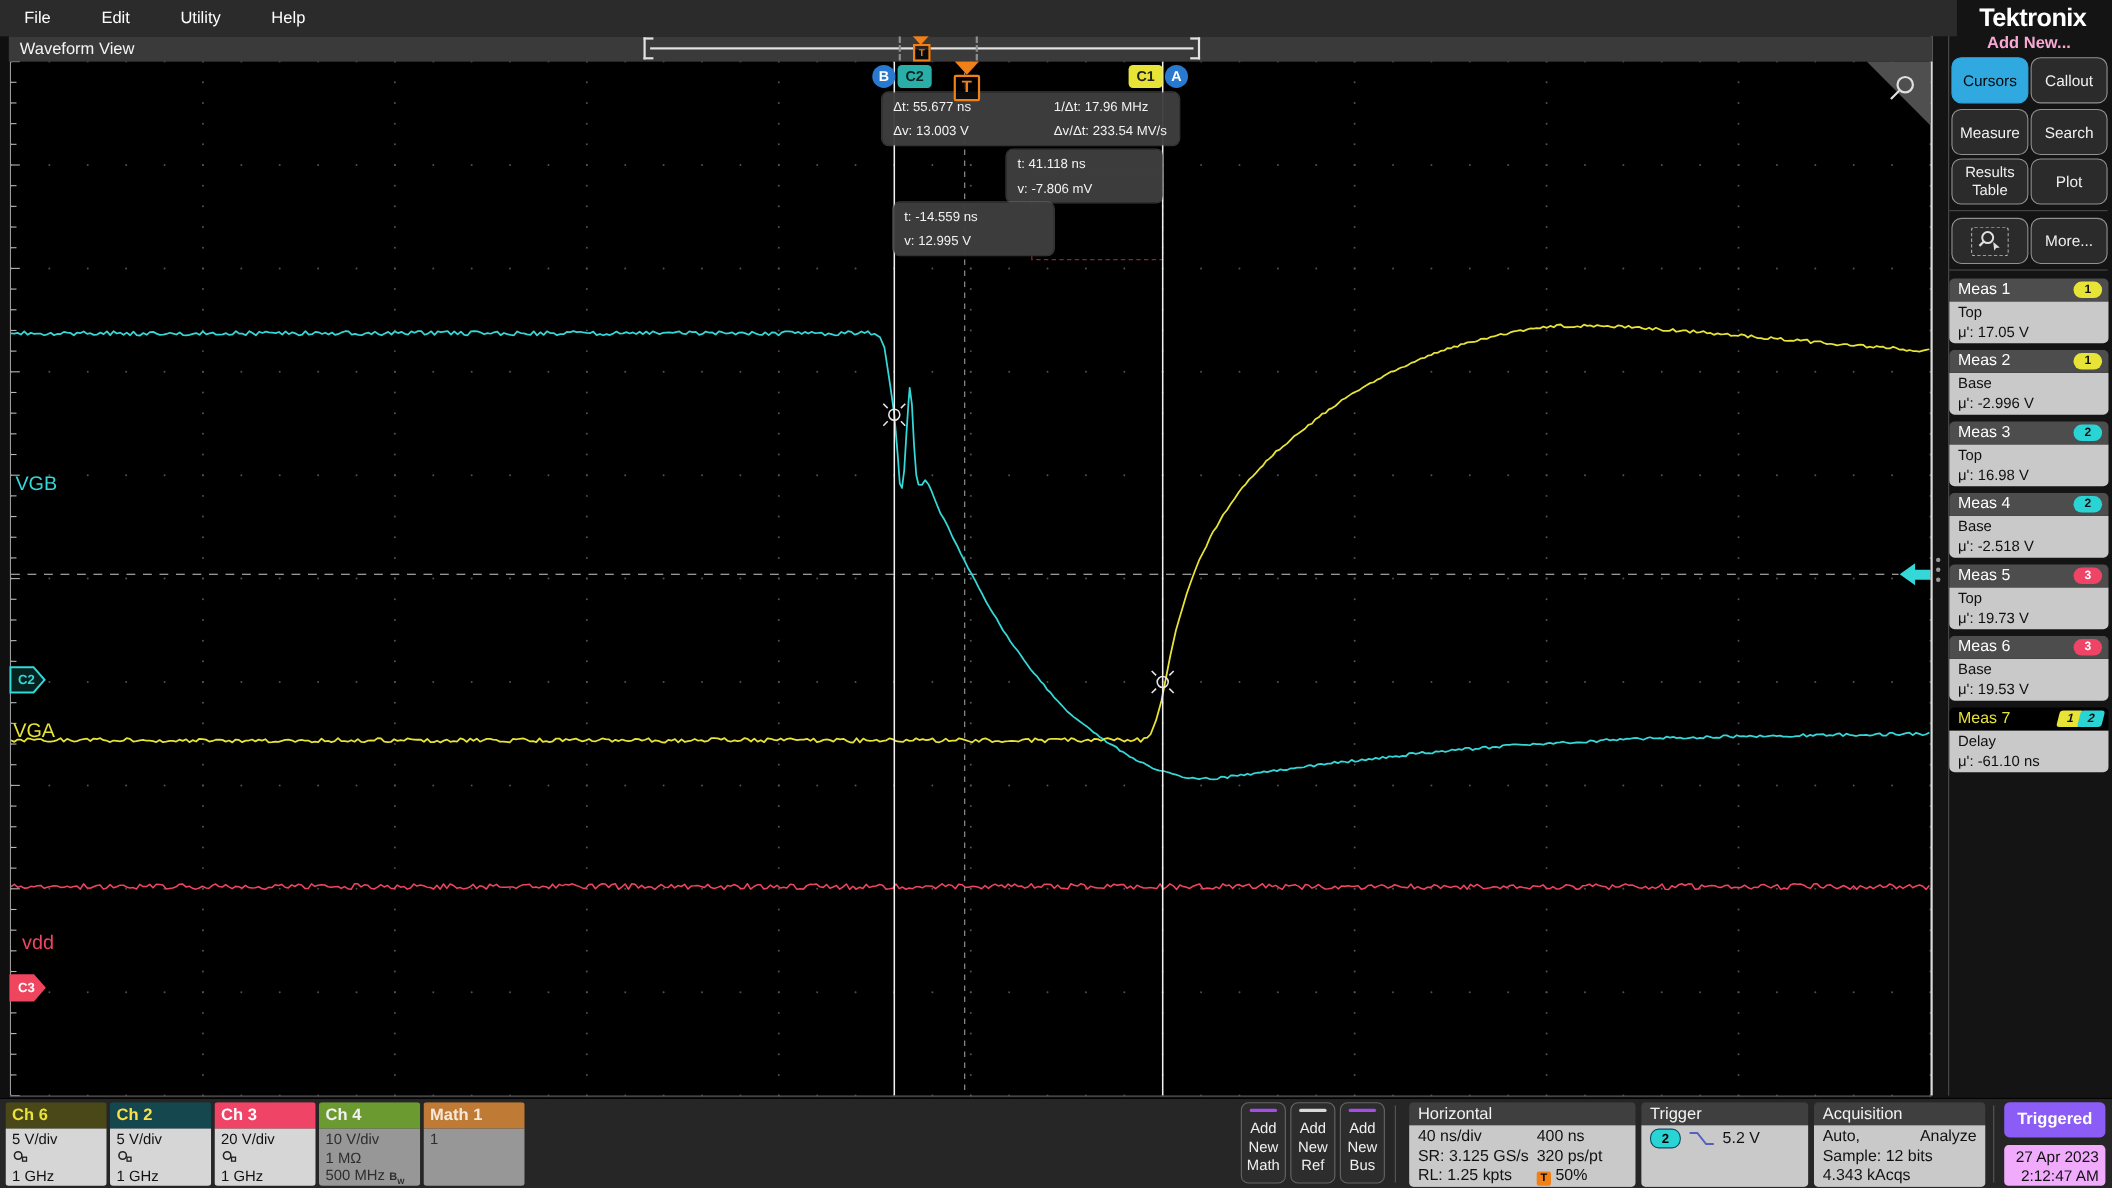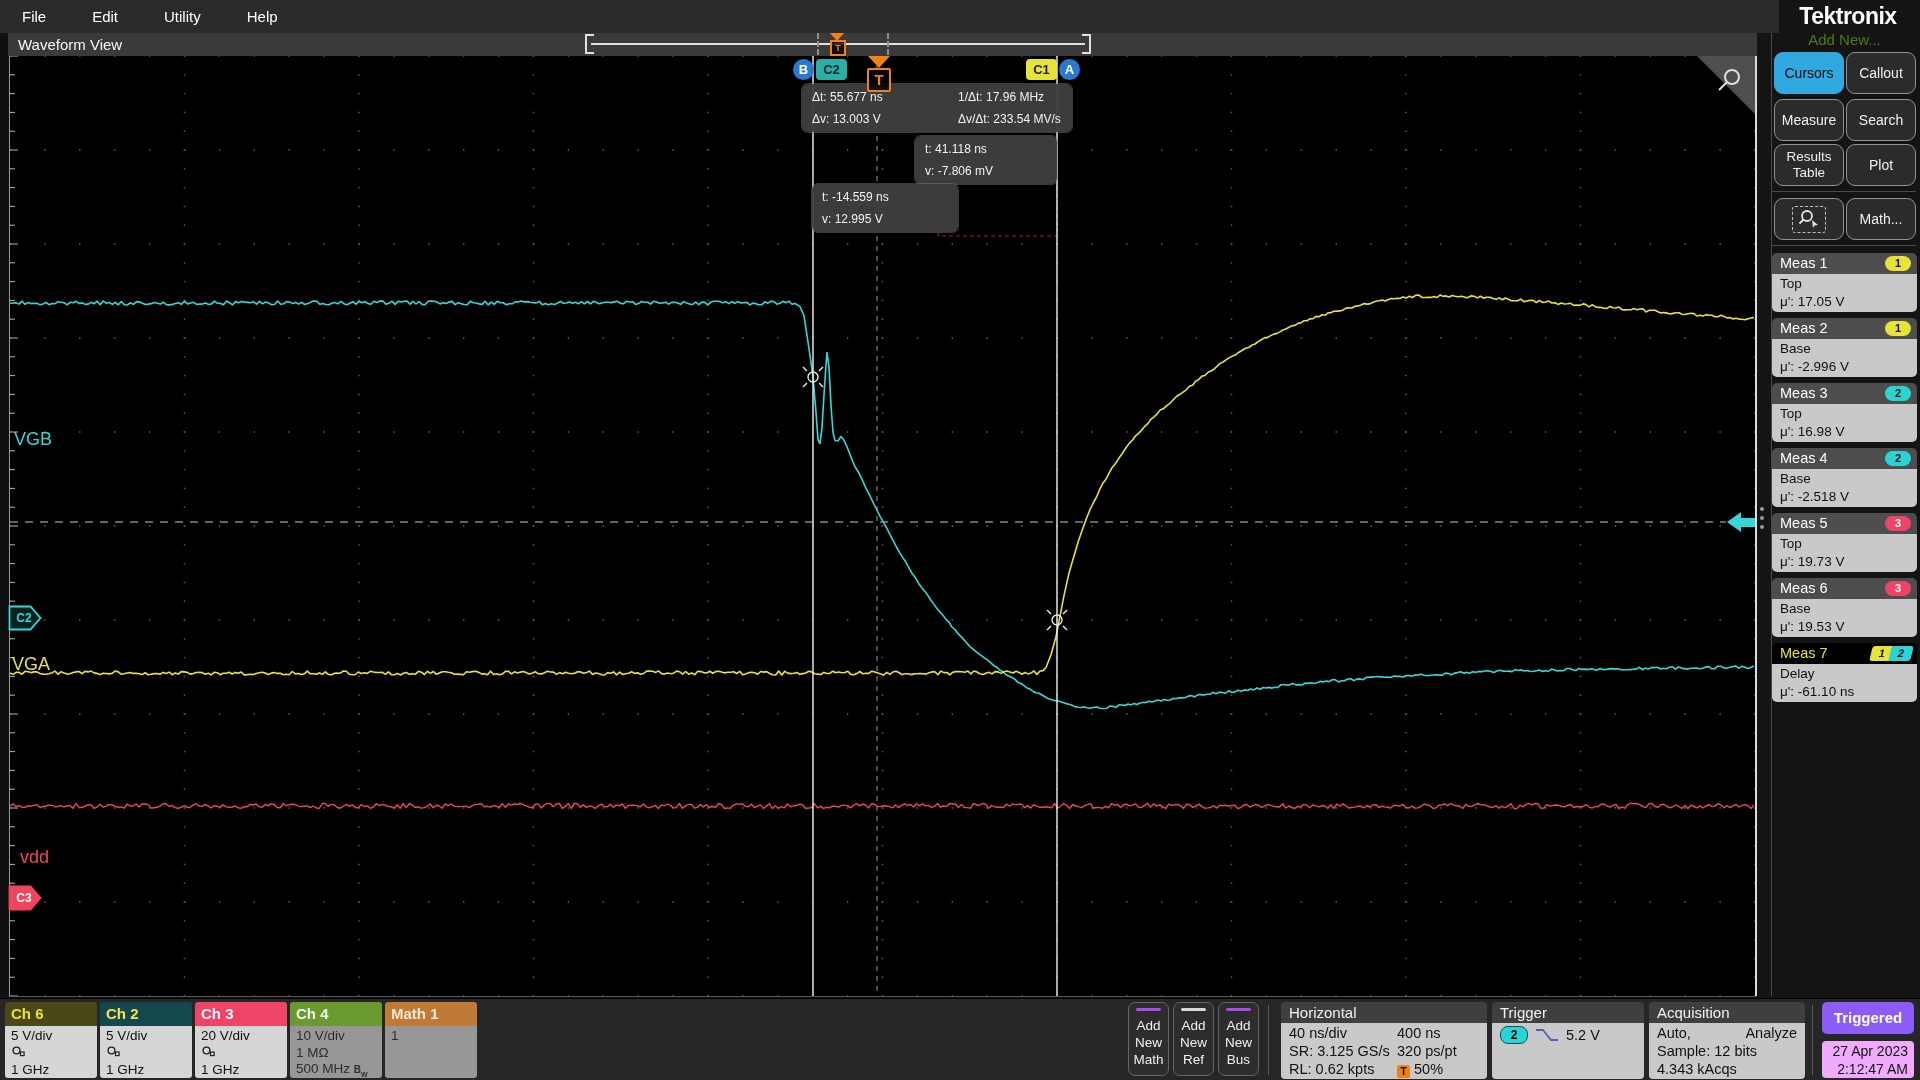--- a/index.html
+++ b/index.html
@@ -40,21 +40,21 @@
 
   
   .wlabel{position:absolute;font-size:18px;z-index:10}
   .chmark{position:absolute;width:36px;height:28px;z-index:12}
   .chmark span{position:absolute;left:4px;top:2px;width:24px;text-align:center;font-size:12px;font-weight:bold;line-height:24px}
 
   
   #sidebar{left:1757px;top:0;width:163px;height:1080px;background:#141414;z-index:4}
   #brand{position:absolute;left:1782px;top:3px;width:132px;text-align:center;font-size:23px;font-weight:800;
          letter-spacing:-.5px;color:#fff;z-index:31}
-  #addnewlbl{position:absolute;left:1772px;top:31px;width:145px;text-align:center;font-size:15px;font-weight:normal;color:#4d7c0f;z-index:31}
+  #addnewlbl{position:absolute;left:1772px;top:31px;width:145px;text-align:center;font-size:15px;font-weight:bold;color:#f9a8d4;z-index:31}
   .sline{position:absolute;background:#4a4a4a;z-index:6}
   .sbtn{position:absolute;width:68px;height:40px;background:#2b2b2b;border:1px solid #919191;border-radius:9px;
         color:#f0f0f0;font-size:14px;display:flex;align-items:center;justify-content:center;text-align:center;
         line-height:16px;z-index:7;cursor:default}
   .sbtn.active{background:#2fa9df;border-color:#2fa9df;color:#0a0a0a}
 
   
   .meas{position:absolute;left:1772px;width:145px;height:59px;border-radius:5px;overflow:hidden;z-index:7}
   .meas .hd{height:21px;background:#4d4d4d;color:#fff;font-size:14.5px;line-height:21px;padding-left:8px;position:relative}
   .meas .bd{height:38px;background:#c9c9c9;color:#101010;font-size:13.5px;line-height:18px;padding:1px 8px}
@@ -1398,21 +1398,21 @@
 <div class="sline" style="left:1772px;top:191px;width:144px;height:1px"></div>
 <div class="sbtn" style="left:1774px;top:198px">
   <span style="display:inline-block;border:1.5px dashed #c0c0c0;border-radius:3px;padding:1px 3px">
     <svg width="26" height="20" viewBox="0 0 26 20">
       <circle cx="11" cy="8" r="5" fill="none" stroke="#e0e0e0" stroke-width="1.8"></circle>
       <line x1="7.5" y1="11.5" x2="3.5" y2="15.5" stroke="#e0e0e0" stroke-width="2"></line>
       <path d="M16,12 l6,5 -3.4,.4 -1.6,2.6 z" fill="#e0e0e0"></path>
     </svg>
   </span>
 </div>
-<div class="sbtn" style="left:1846px;top:198px">Math...</div>
+<div class="sbtn" style="left:1846px;top:198px">More...</div>
 <div class="sline" style="left:1772px;top:245px;width:144px;height:1px"></div>
 
 <div class="meas" style="top:253px">
   <div class="hd"><span>Meas 1</span>
     <span class="srcpill s1">1</span></div>
   <div class="bd">
     <div>Top</div>
       <div>μ': 17.05 V</div>
     </div>
 </div>
@@ -1544,21 +1544,21 @@
   <div class="bd">
     <div class="hrow">
         <span class="c1">40 ns/div</span>
         <span class="c2">400 ns</span>
       </div>
     <div class="hrow">
         <span class="c1">SR: 3.125 GS/s</span>
         <span class="c2">320 ps/pt</span>
       </div>
     <div class="hrow">
-        <span class="c1">RL: 0.62 kpts</span>
+        <span class="c1">RL: 1.25 kpts</span>
       <span class="c2"><span style="display:inline-block;width:13px;height:13px;background:#f08018;border-radius:2px;color:#000;font-size:10px;font-weight:bold;text-align:center;line-height:13px;vertical-align:-1px">T</span>
       <span>50%</span></span>
       </div>
   </div>
 </div>
 
 <div class="panel" style="left:1492px;width:152px">
   <div class="hd">Trigger</div>
   <div class="bd">
     <div style="display:flex;align-items:center;gap:7px;padding-top:2px">

